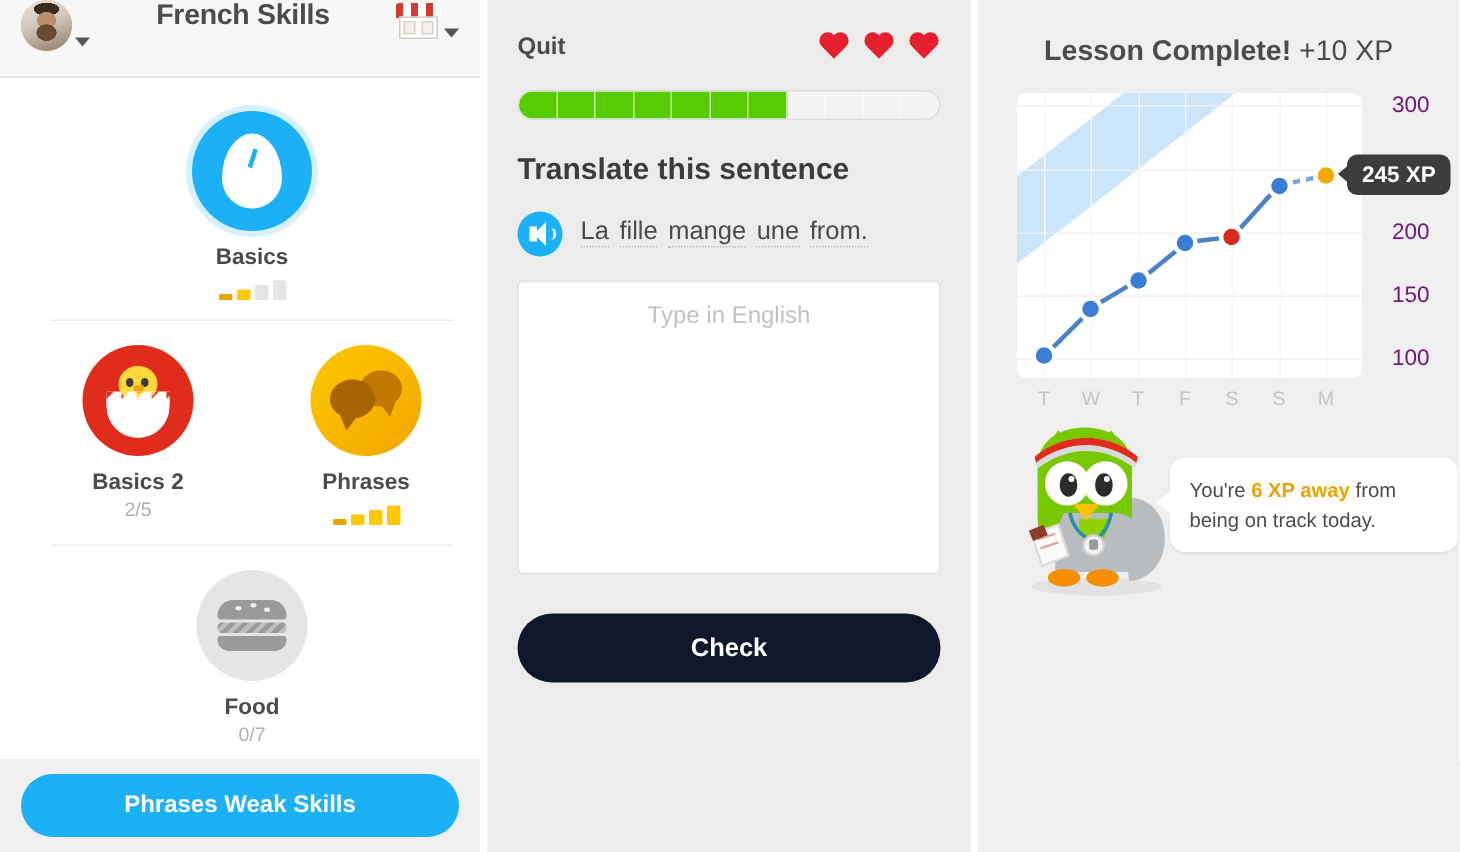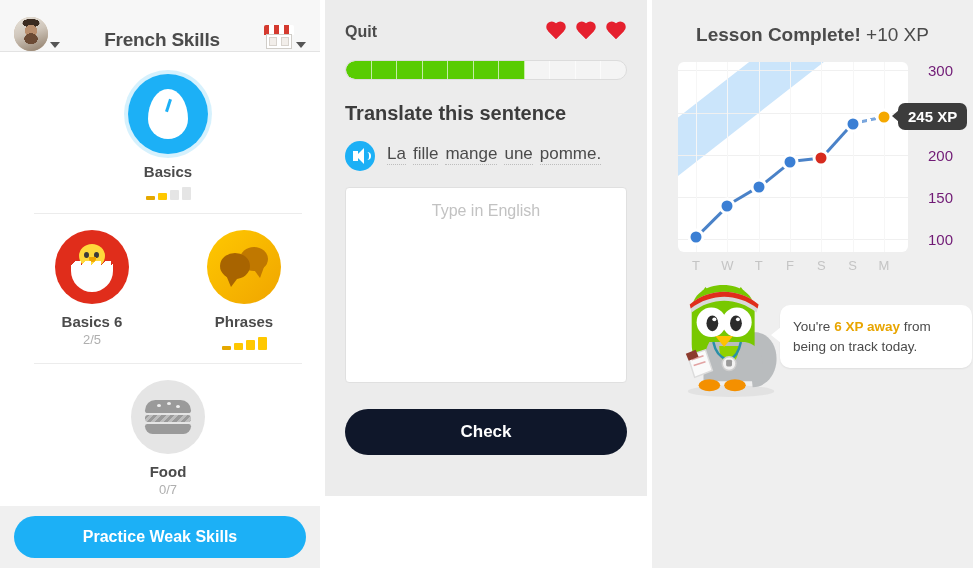--- a/index.html
+++ b/index.html
@@ -1,26 +1,26 @@
 <!DOCTYPE html>
 <html><head>
 <meta charset="utf-8">
 <style>
   html,body{margin:0;padding:0;background:#ffffff;}
   body{width:973px;height:568px;overflow:hidden;font-family:"Liberation Sans",sans-serif;}
   .screens{display:flex;width:973px;height:568px;background:#ffffff;}
   .panel{position:relative;overflow:hidden;}
   .p1{width:320px;height:568px;background:#ffffff;}
   .gap{width:5px;height:568px;background:#ffffff;}
-  .p2{width:322px;height:496px;background:#ececec;}
+  .p2{width:322px;height:568px;background:#ececec;}
   .p3{width:321px;height:568px;background:#efefef;}
 
   
   .p1-header{height:52px;background:#f7f7f7;border-bottom:1px solid #e3e3e3;
-             display:flex;align-items:flex-end;justify-content:space-between;padding:0 14px;box-sizing:border-box;}
+             display:flex;align-items:flex-start;justify-content:space-between;padding:0 14px;box-sizing:border-box;}
   .avatar-wrap{display:flex;align-items:flex-end;gap:2px;}
   .avatar{width:34px;height:34px;border-radius:50%;overflow:hidden;background:#c9b39a;position:relative;}
   .avatar .face{position:absolute;left:0;top:0;width:34px;height:34px;
       background:
         radial-gradient(ellipse 11px 9px at 50% 64%, #6b4a34 0%, #6b4a34 60%, rgba(107,74,52,0) 62%),
         radial-gradient(ellipse 9px 8px at 50% 40%, #b98e6d 0%, #b98e6d 70%, rgba(185,142,109,0) 72%),
         radial-gradient(ellipse 12px 6px at 50% 18%, #3b2b20 0%, #3b2b20 70%, rgba(59,43,32,0) 72%),
         linear-gradient(160deg,#e9e4dc 0%,#cfc6bb 45%,#8d7a66 100%);}
   .caret{width:0;height:0;border-left:5px solid transparent;border-right:5px solid transparent;border-top:6px solid #555;margin-bottom:3px;}
   .p1-title{font-size:19px;font-weight:bold;color:#4b4b4b;letter-spacing:-.2px;}
@@ -185,21 +185,21 @@
         <div class="skill">
           <div class="circ c-red">
             <div class="chick">
                 <div class="head"></div>
                 <div class="eye l"></div>
                 <div class="eye r"></div>
                 <div class="beak"></div>
                 <div class="shell"></div>
               </div>
           </div>
-          <div class="skill-name">Basics 6</div>
+          <div class="skill-name">Basics 2</div>
           <div class="skill-sub">2/5</div>
         </div>
         <div class="skill">
           <div class="circ c-gold">
             <div class="bubbles">
                 <div class="b-back"></div>
                 <div class="b-front"></div>
               </div>
           </div>
           <div class="skill-name">Phrases</div>
@@ -224,21 +224,21 @@
               <span class="seed" style="left:31px;top:5px;"></span>
             </div>
           </div>
           <div class="skill-name">Food</div>
           <div class="skill-sub">0/7</div>
         </div>
       </div>
     </div>
 
     <div class="p1-footer">
-      <button class="practice-btn">Practice Weak Skills</button>
+      <button class="practice-btn">Phrases Weak Skills</button>
     </div>
   </div>
 
   <div class="gap"></div>
 
   <div class="panel p2">
     <div class="p2-inner">
       <div class="p2-top">
         <div class="quit">Quit</div>
         <div class="hearts">
@@ -267,21 +267,21 @@
 
       <div class="prompt">Translate this sentence</div>
 
       <div class="sent-row">
         <div class="spk">
           <span class="sp-body"></span>
             <span class="sp-cone"></span>
             <span class="sp-w1"></span>
         </div>
         <div class="words">
-          <span class="w">La</span><span class="w">fille</span><span class="w">mange</span><span class="w">une</span><span class="w">pomme.</span>
+          <span class="w">La</span><span class="w">fille</span><span class="w">mange</span><span class="w">une</span><span class="w">from.</span>
         </div>
       </div>
 
       <div class="answer-box">
         <div class="answer-ph">Type in English</div>
       </div>
 
       <button class="check-btn">Check</button>
     </div>
   </div>

